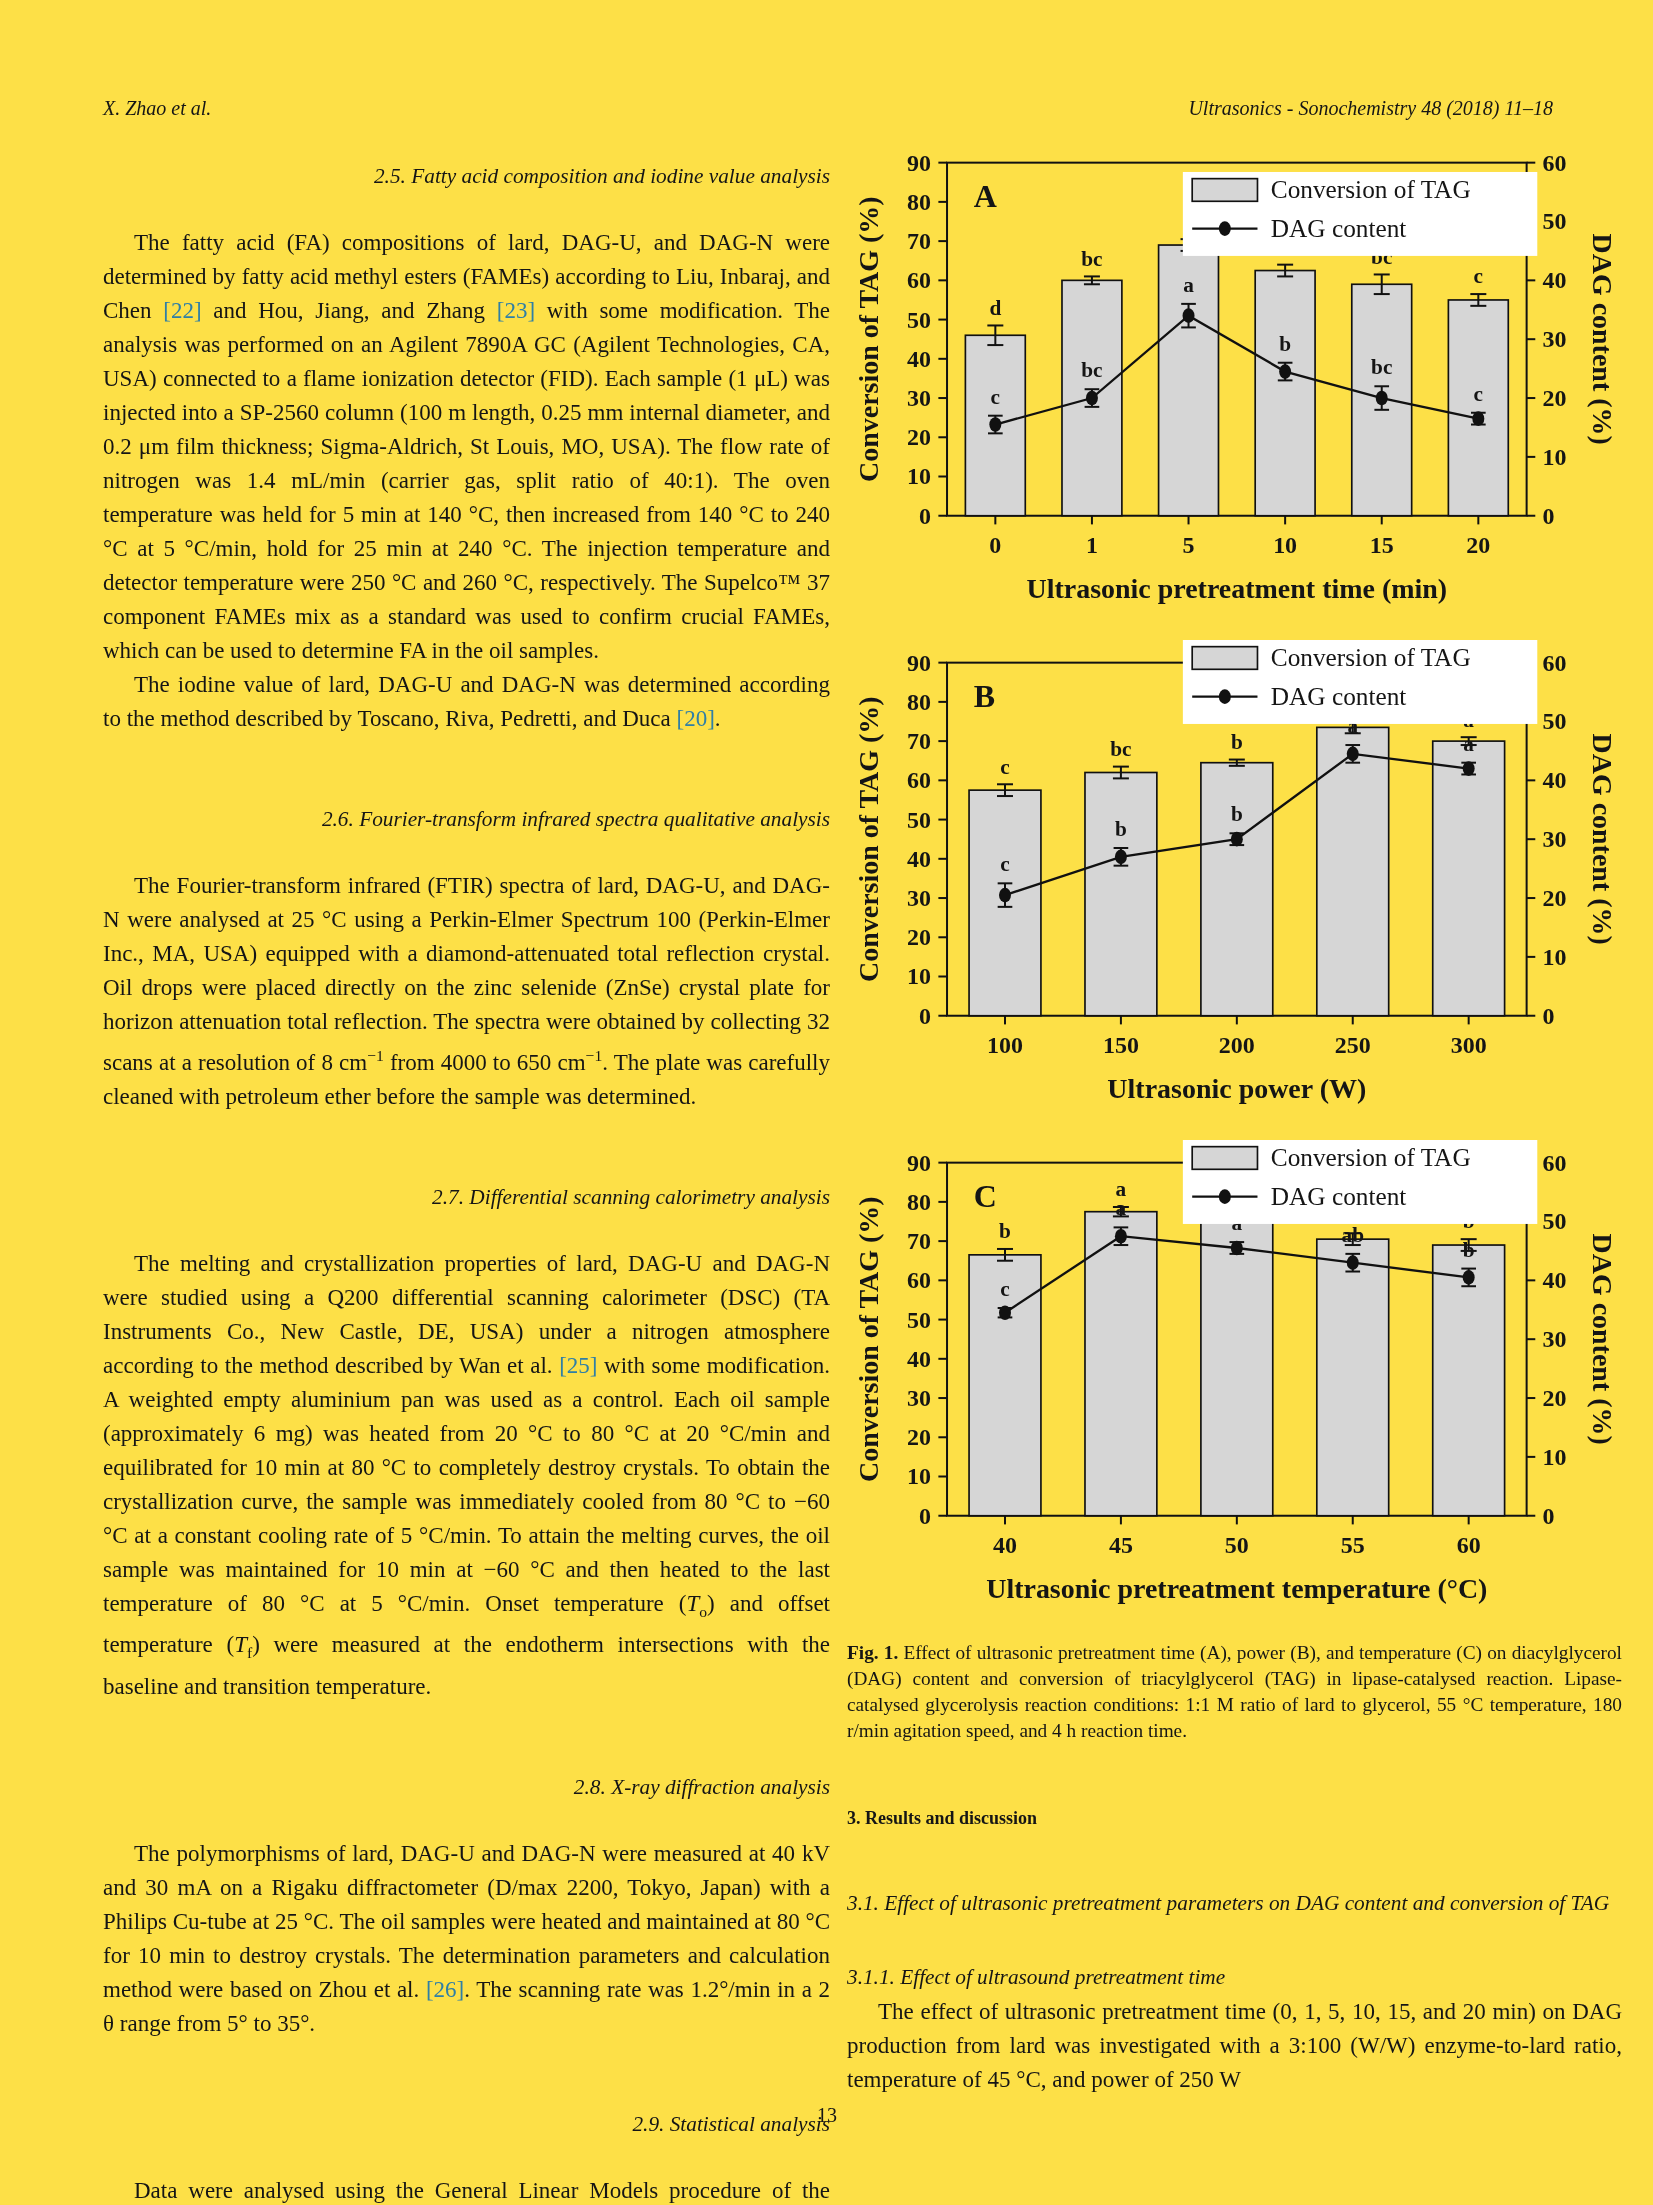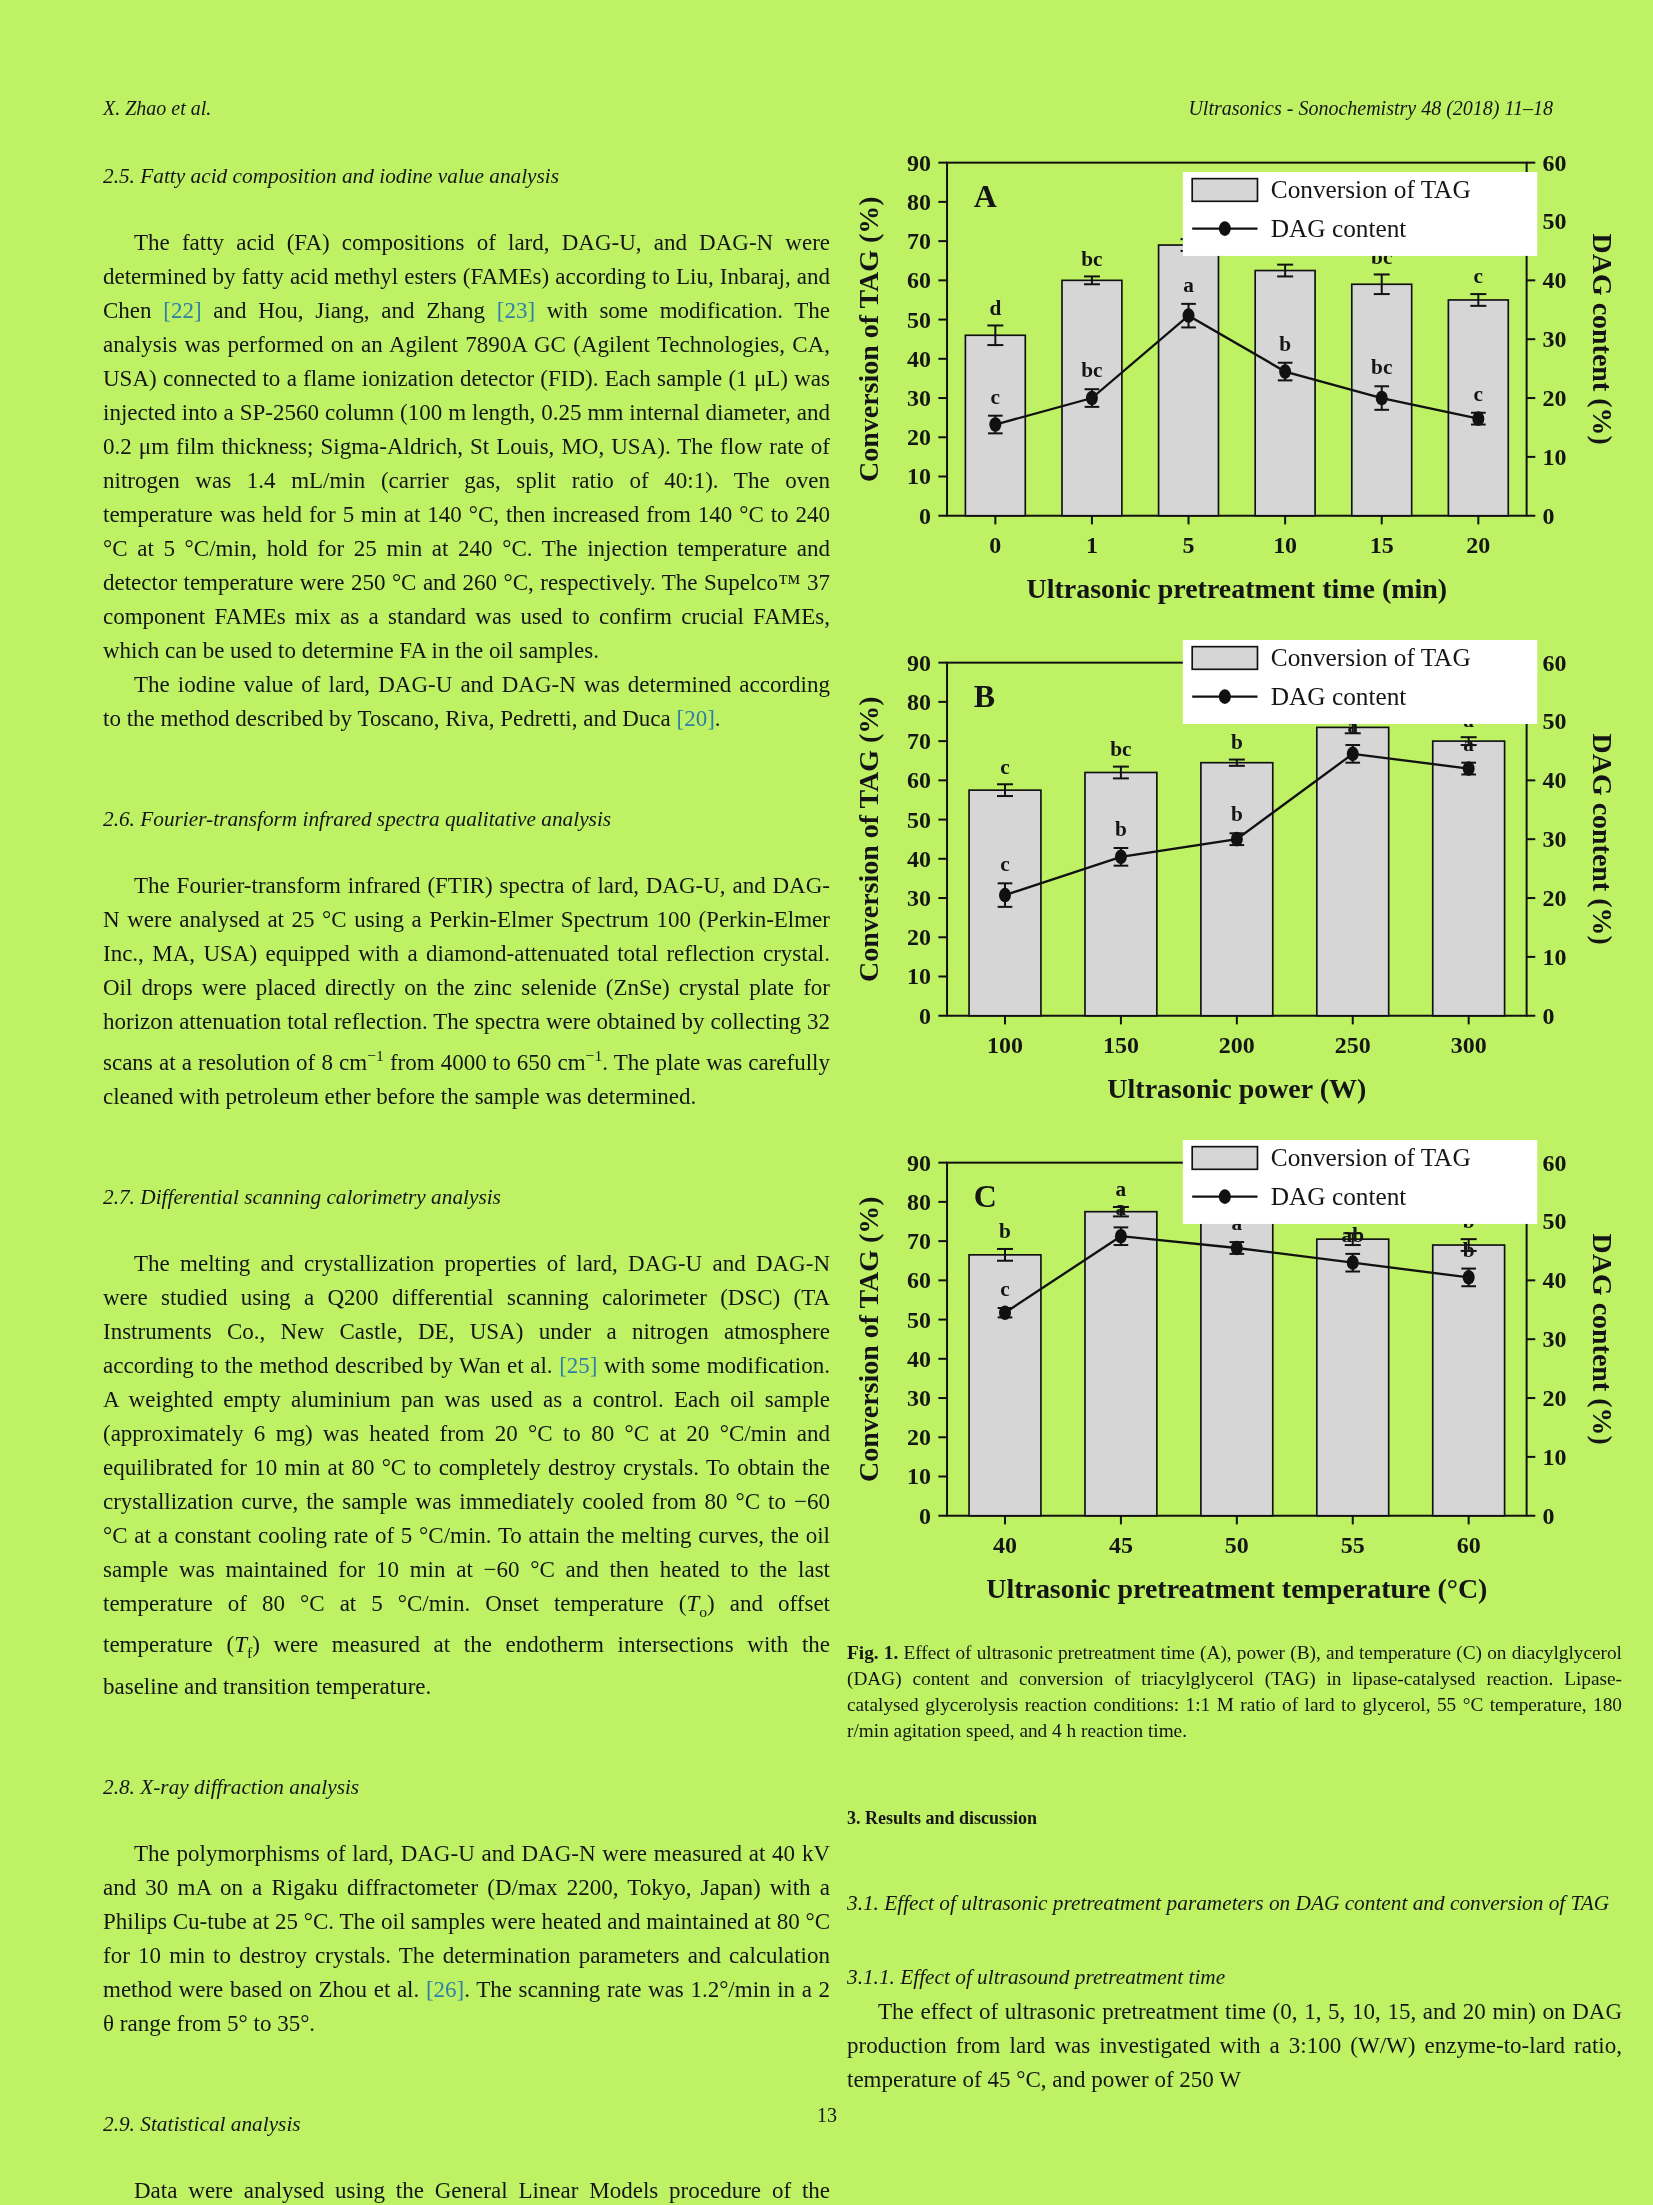--- a/index.html
+++ b/index.html
@@ -1,24 +1,24 @@
 <!DOCTYPE html>
 <html style="--cite: #2f7fa6;font-size:10.7px"><head>
 <meta charset="utf-8">
 <style>
   html,body{margin:0;padding:0;background:#ffffff;}
-  .page{position:relative;width:1654px;height:2205px;background:#bef264;
+  .page{position:relative;width:1654px;height:2205px;background:#fde047;
         font-family:"Liberation Serif","DejaVu Serif",serif;color:#151515;overflow:hidden;}
   .hdr{position:absolute;top:97px;font-style:italic;font-size:20px;}
   .hdr-l{left:103px;}
   .hdr-r{right:101px;}
   #left-col{position:absolute;left:103px;top:162px;width:727px;}
   #right-col{position:absolute;left:847px;top:140px;width:775px;}
   .sec{margin-bottom:69px;}
-  .sec-heading{font-size:21.3px;font-style:italic;font-weight:normal;margin:0 0 35px 0;line-height:29px;}
+  .sec-heading{font-size:21.3px;font-style:italic;font-weight:normal;margin:0 0 35px 0;line-height:29px;text-align:right;}
   .para{font-size:23px;line-height:34px;text-align:justify;text-indent:31px;margin:0;}
   .cite{color:var(--cite,#2f7fa6);}
   sup{font-size:68%;}
   sub{font-size:68%;}
   #figure-area svg{display:block;margin-bottom:27px;}
   .caption{font-size:19.3px;line-height:26px;text-align:justify;margin:12px 0 0 0;}
   .h-bold{font-size:18px;font-weight:bold;margin:64px 0 0 0;}
   .h-31{font-size:21.3px;font-style:italic;font-weight:normal;margin:59px 0 0 0;line-height:30px;}
   .h-311{font-size:21.3px;font-style:italic;font-weight:normal;margin:47px 0 5.3px 0;}
   .pageno{position:absolute;left:0;right:0;top:2104px;text-align:center;font-size:20px;}

